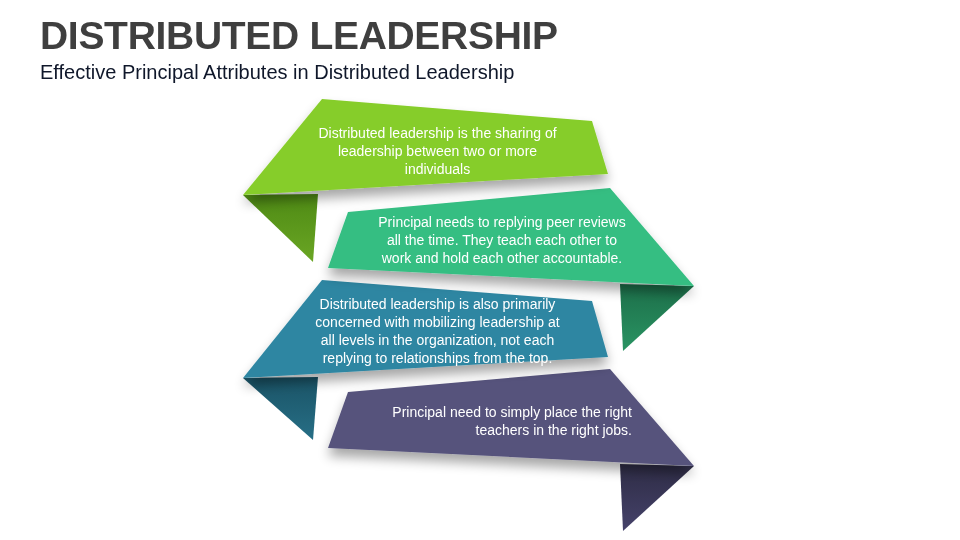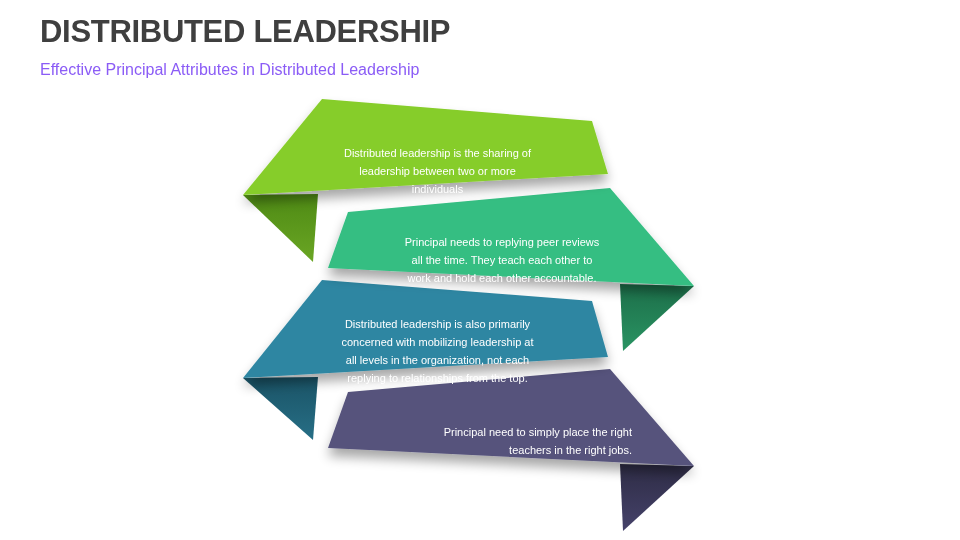--- a/index.html
+++ b/index.html
@@ -4,38 +4,37 @@
   <style>
     html, body { margin: 0; padding: 0; }
     body {
       width: 960px; height: 540px; position: relative; overflow: hidden;
       background: #ffffff;
       font-family: "Liberation Sans", sans-serif;
     }
     .title {
       position: absolute; left: 40px; top: 14px;
       font-family: "Liberation Sans", sans-serif;
-      font-weight: bold; font-size: 31px; color: #3f3f3f;
+      font-weight: bold; font-size: 39px; color: #3f3f3f;
       letter-spacing: -0.3px;
     }
     .subtitle {
       position: absolute; left: 40px; top: 61px;
       font-family: "Liberation Sans", sans-serif;
-      font-size: 16px; color: #8b5cf6;
+      font-size: 20px; color: #0f172a;
     }
     svg.diagram { position: absolute; left: 0; top: 0; }
     .ribbon-text {
       position: absolute;
       color: #ffffff;
       font-family: "Liberation Sans", sans-serif;
-      font-size: 11px;
+      font-size: 14px;
       line-height: 18px;
       text-align: center;
       white-space: pre-line;
-      margin-top: 20px;
     }
   </style>
 </head>
 <body>
 
 <div class="title">DISTRIBUTED LEADERSHIP</div>
 <div class="subtitle">Effective Principal Attributes in Distributed Leadership</div>
 
 <svg class="diagram" width="960" height="540" viewBox="0 0 960 540">
   <defs>

